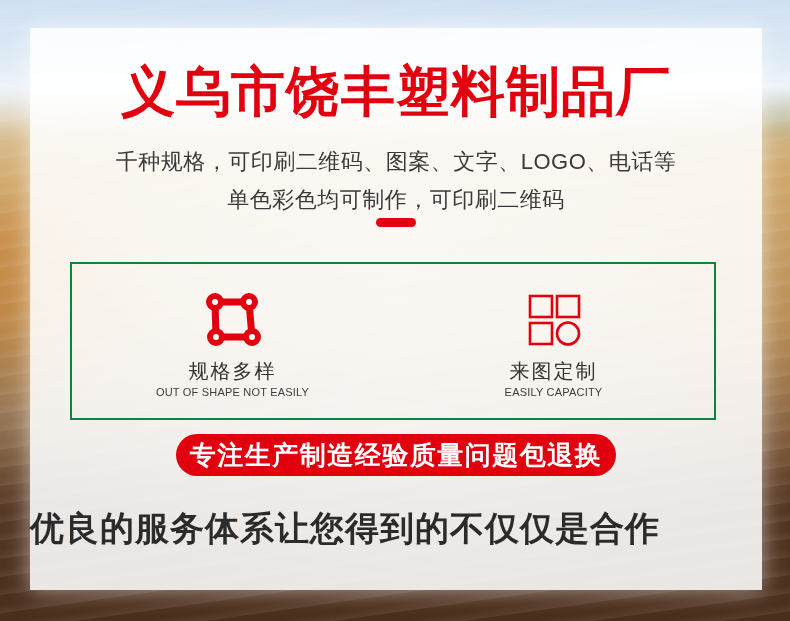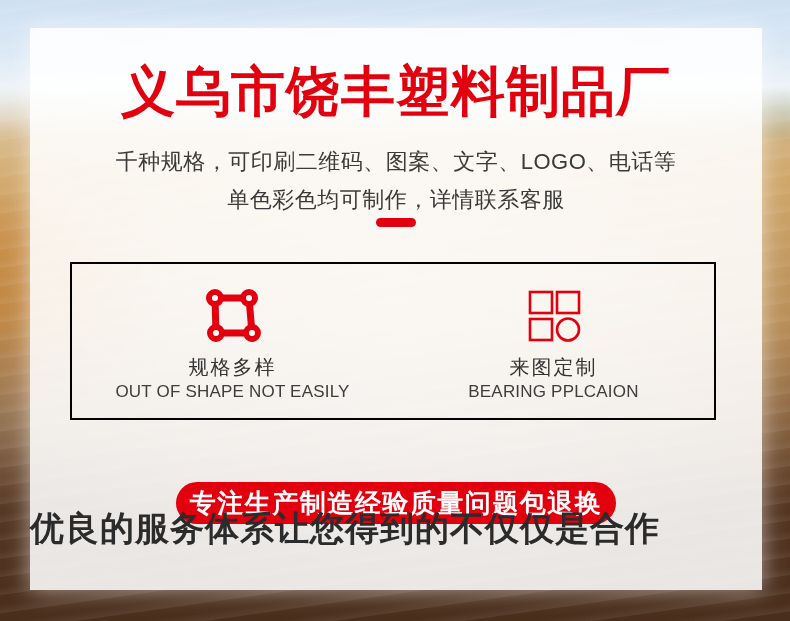--- a/index.html
+++ b/index.html
@@ -113,21 +113,21 @@
     background: #e2000f;
   }
 
   
   .feature-box {
     position: absolute;
     left: 40px;
     top: 234px;
     width: 646px;
     height: 158px;
-    border: 2px solid #000000;
+    border: 2px solid #15803d;
     box-sizing: border-box;
     display: flex;
     align-items: center;
     justify-content: center;
   }
   .feature {
     flex: 1 1 0;
     text-align: center;
     padding-top: 4px;
   }
@@ -139,21 +139,21 @@
     margin-bottom: 8px;
   }
   .feature-cn {
     font-size: 20px;
     color: #333333;
     letter-spacing: 2px;
     line-height: 1.2;
     margin-bottom: 3px;
   }
   .feature-en {
-    font-size: 17px;
+    font-size: 11px;
     color: #3d3d3d;
     letter-spacing: 0.2px;
     white-space: nowrap;
   }
 
   
   .pill {
     position: absolute;
     left: 50%;
     top: 406px;
@@ -163,21 +163,20 @@
     border-radius: 27px;
     background: #e2000f;
     color: #ffffff;
     font-size: 26px;
     font-weight: bold;
     letter-spacing: 1.5px;
     display: flex;
     align-items: center;
     justify-content: center;
     white-space: nowrap;
-    margin-top: 48px;
   }
 
   
   .tagline {
     position: absolute;
     left: 0;
     top: 478px;
     width: 588px;
     text-align: center;
     font-size: 34px;
@@ -195,21 +194,21 @@
   <div class="bg-photo"></div>
   <div class="bg-streaks"></div>
   <div class="bg-blurveil"></div>
 
   <div class="panel">
 
     <div class="title">义乌市饶丰塑料制品厂</div>
 
     <div class="subtitle">
       <div>千种规格，可印刷二维码、图案、文字、LOGO、电话等</div>
-      <div>单色彩色均可制作，详情联系客服</div>
+      <div>单色彩色均可制作，可印刷二维码</div>
     </div>
 
     <div class="accent-bar"></div>
 
     <div class="feature-box">
 
       <div class="feature">
         <div class="feature-icon">
           <svg width="62" height="58" viewBox="0 0 62 58">
             <g fill="none" stroke="#e2000f" stroke-width="7">
@@ -236,21 +235,21 @@
           <svg width="62" height="58" viewBox="0 0 62 58">
             <g fill="none" stroke="#e2000f" stroke-width="2.6">
               <rect x="7" y="5" width="22" height="21"></rect>
               <rect x="34" y="5" width="22" height="21"></rect>
               <rect x="7" y="32" width="22" height="21"></rect>
               <circle cx="45" cy="42.5" r="11"></circle>
             </g>
           </svg>
         </div>
         <div class="feature-cn">来图定制</div>
-        <div class="feature-en">BEARING PPLCAION</div>
+        <div class="feature-en">EASILY CAPACITY</div>
       </div>
 
     </div>
 
     <div class="pill">专注生产制造经验质量问题包退换</div>
 
     <div class="tagline">优良的服务体系让您得到的不仅仅是合作</div>
 
   </div>
 </div>

